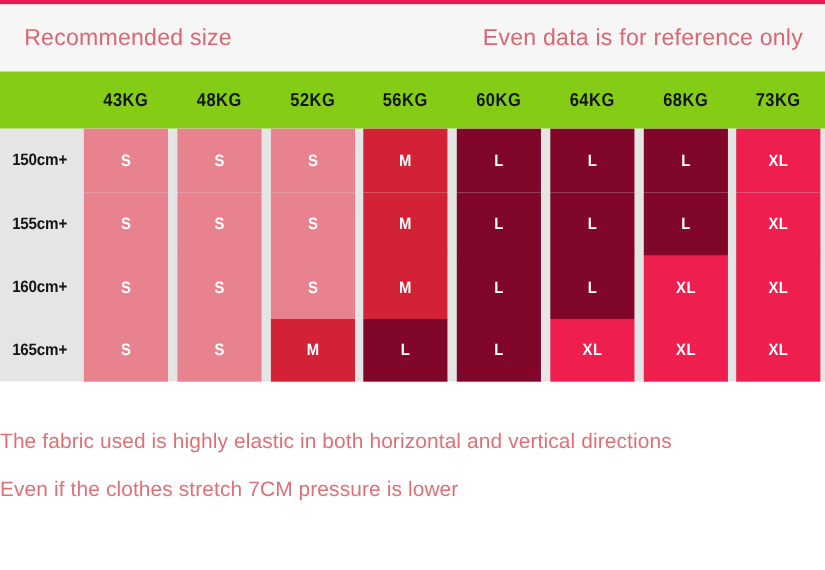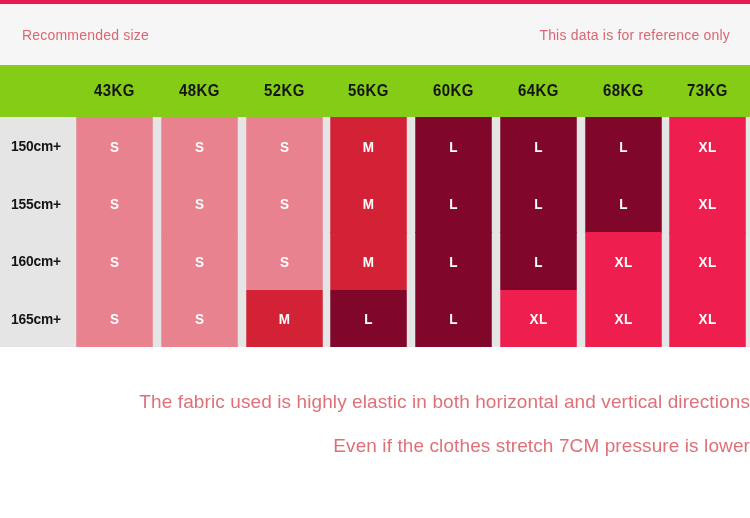--- a/index.html
+++ b/index.html
@@ -32,21 +32,21 @@
     position:absolute;
     top:4px; left:0;
     width:750px; height:61px;
     background:#f6f6f7;
     display:flex;
     align-items:center;
     justify-content:space-between;
     padding:0 20px 0 22px;
   }
   .header-title, .header-note {
-    font-size:14px;
+    font-size:21px;
     color:#dc6572;
     letter-spacing:0.2px;
     white-space:nowrap;
   }
 
   
   .col-header-row {
     position:absolute;
     top:65px; left:0;
     width:750px; height:52px;
@@ -102,41 +102,41 @@
   }
 
   
   .footer-notes {
     position:absolute;
     top:347px; left:0;
     width:750px; height:171px;
     background:#ffffff;
     display:flex;
     flex-direction:column;
-    align-items:flex-end;
+    align-items:flex-start;
     padding-top:44px;
   }
   .footer-line {
     font-size:19px;
     color:#e07078;
     white-space:nowrap;
     margin-bottom:22px;
     letter-spacing:0.1px;
   }
 </style>
 </head>
 <body>
 
 <div id="page">
 
   <div class="top-accent"></div>
 
   <div class="header-band">
     <span class="header-title">Recommended size</span>
-    <span class="header-note">This data is for reference only</span>
+    <span class="header-note">Even data is for reference only</span>
   </div>
 
   <div class="col-header-row" id="col-header-row">
       <div class="col-header-cell" style="left: 72px; width: 84.75px;">43KG</div>
       <div class="col-header-cell" style="left: 156.75px; width: 84.75px;">48KG</div>
       <div class="col-header-cell" style="left: 241.5px; width: 84.75px;">52KG</div>
       <div class="col-header-cell" style="left: 326.25px; width: 84.75px;">56KG</div>
       <div class="col-header-cell" style="left: 411px; width: 84.75px;">60KG</div>
       <div class="col-header-cell" style="left: 495.75px; width: 84.75px;">64KG</div>
       <div class="col-header-cell" style="left: 580.5px; width: 84.75px;">68KG</div>

